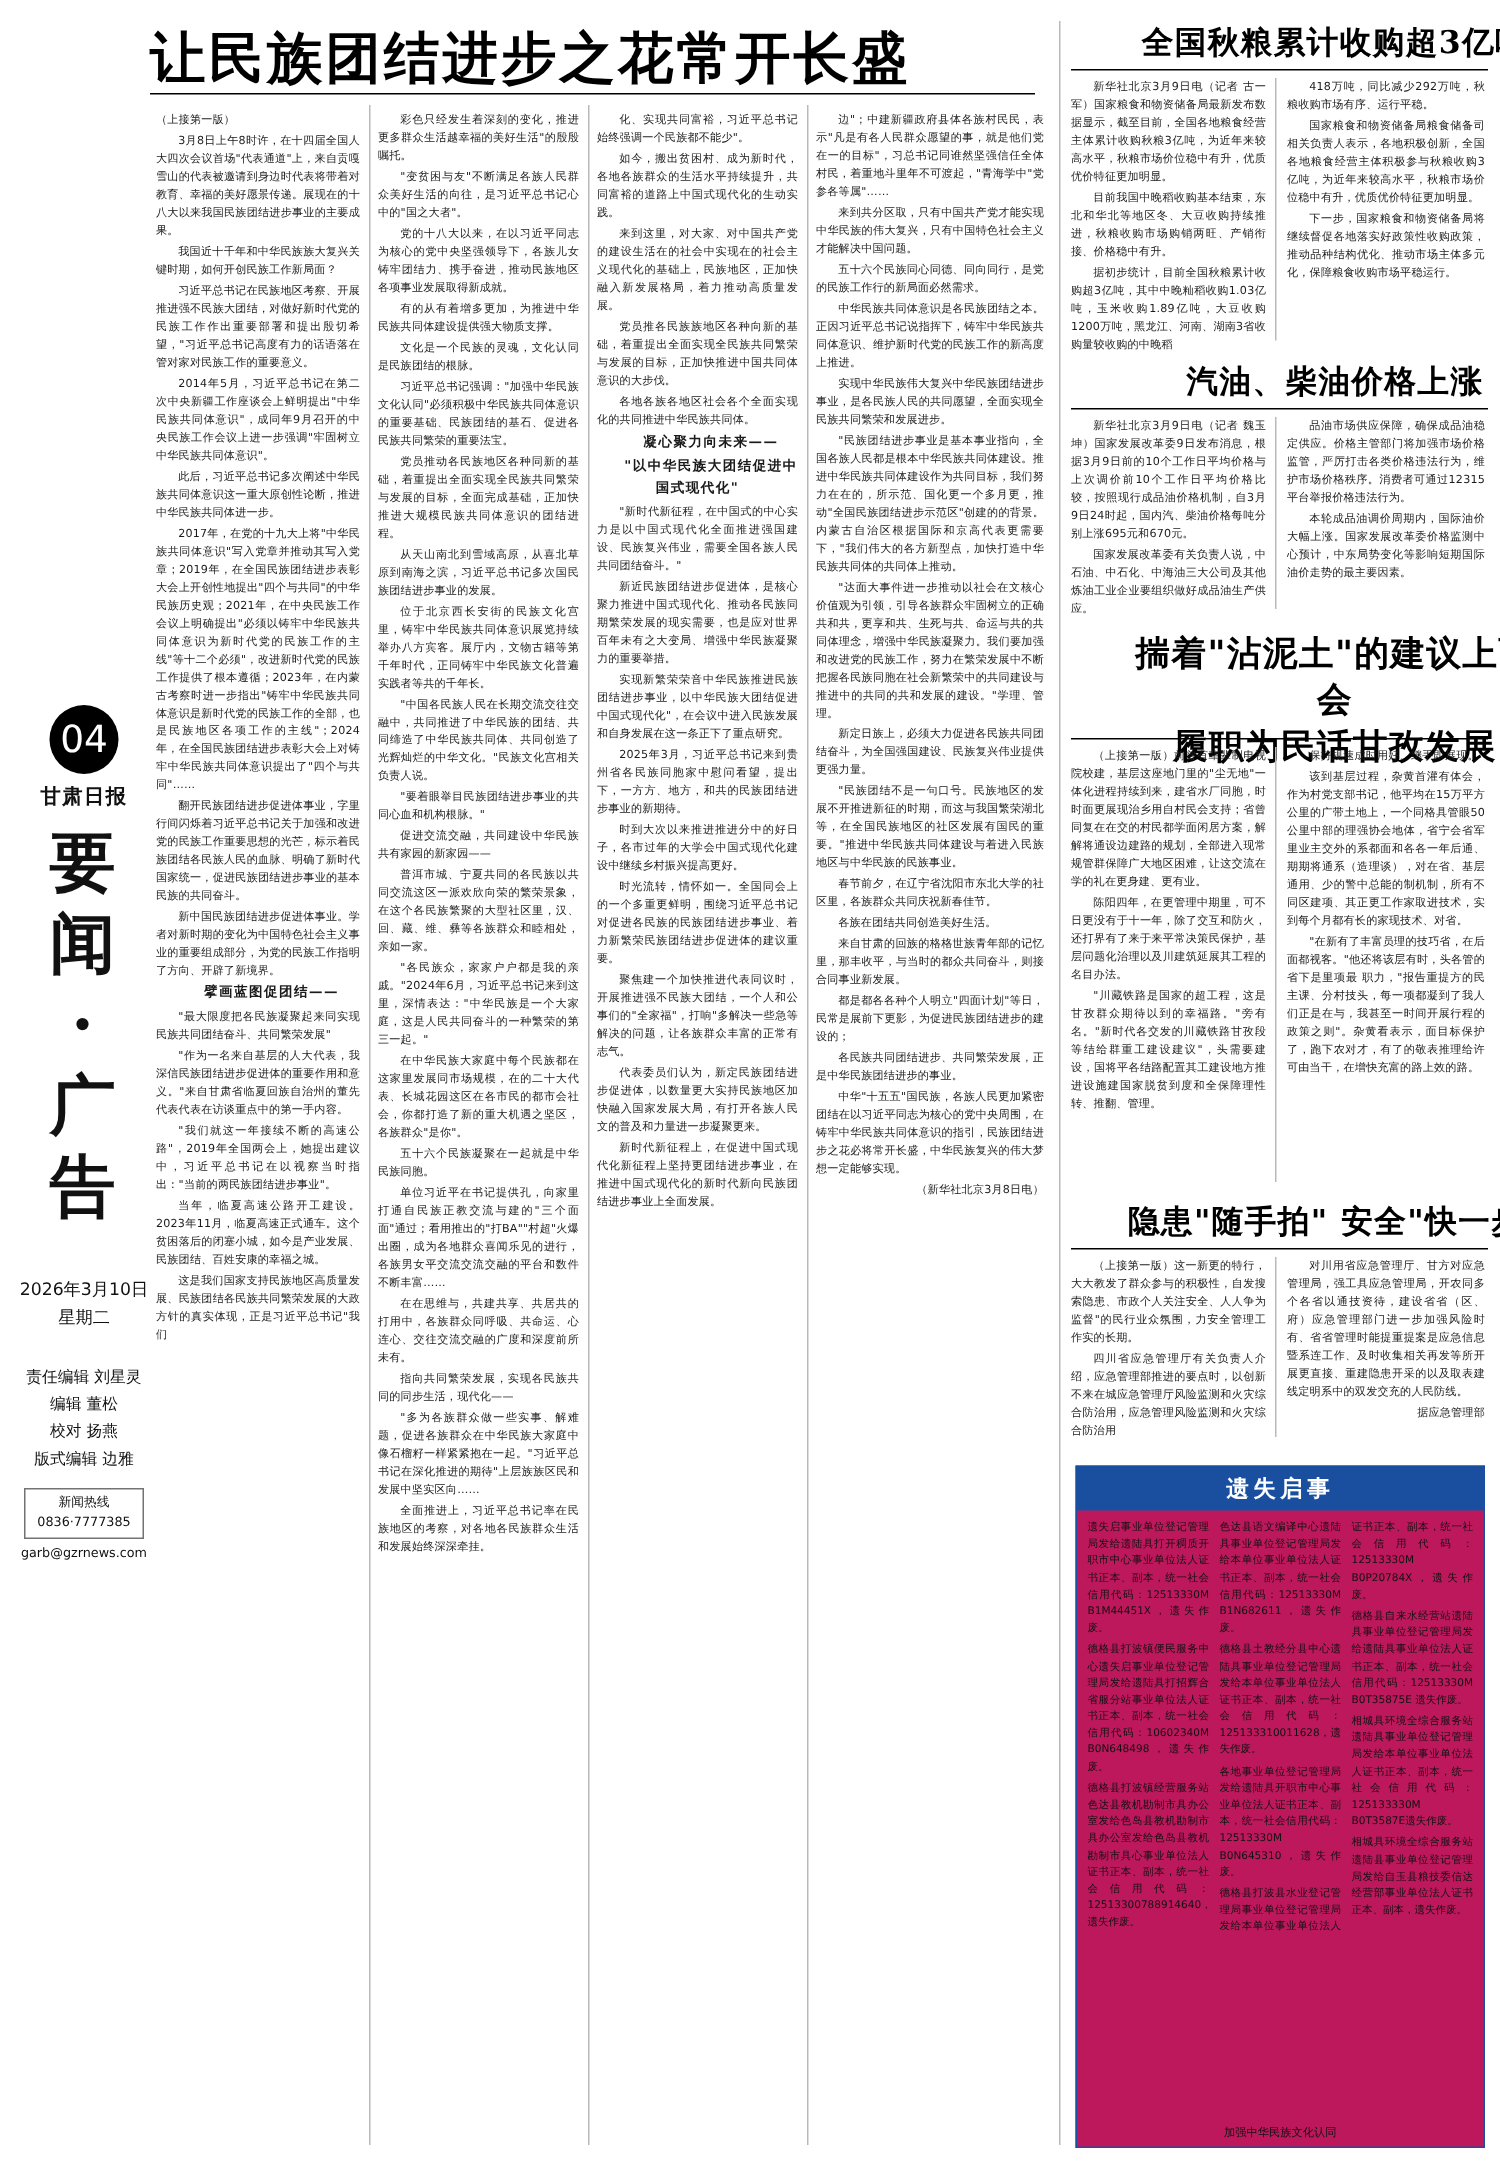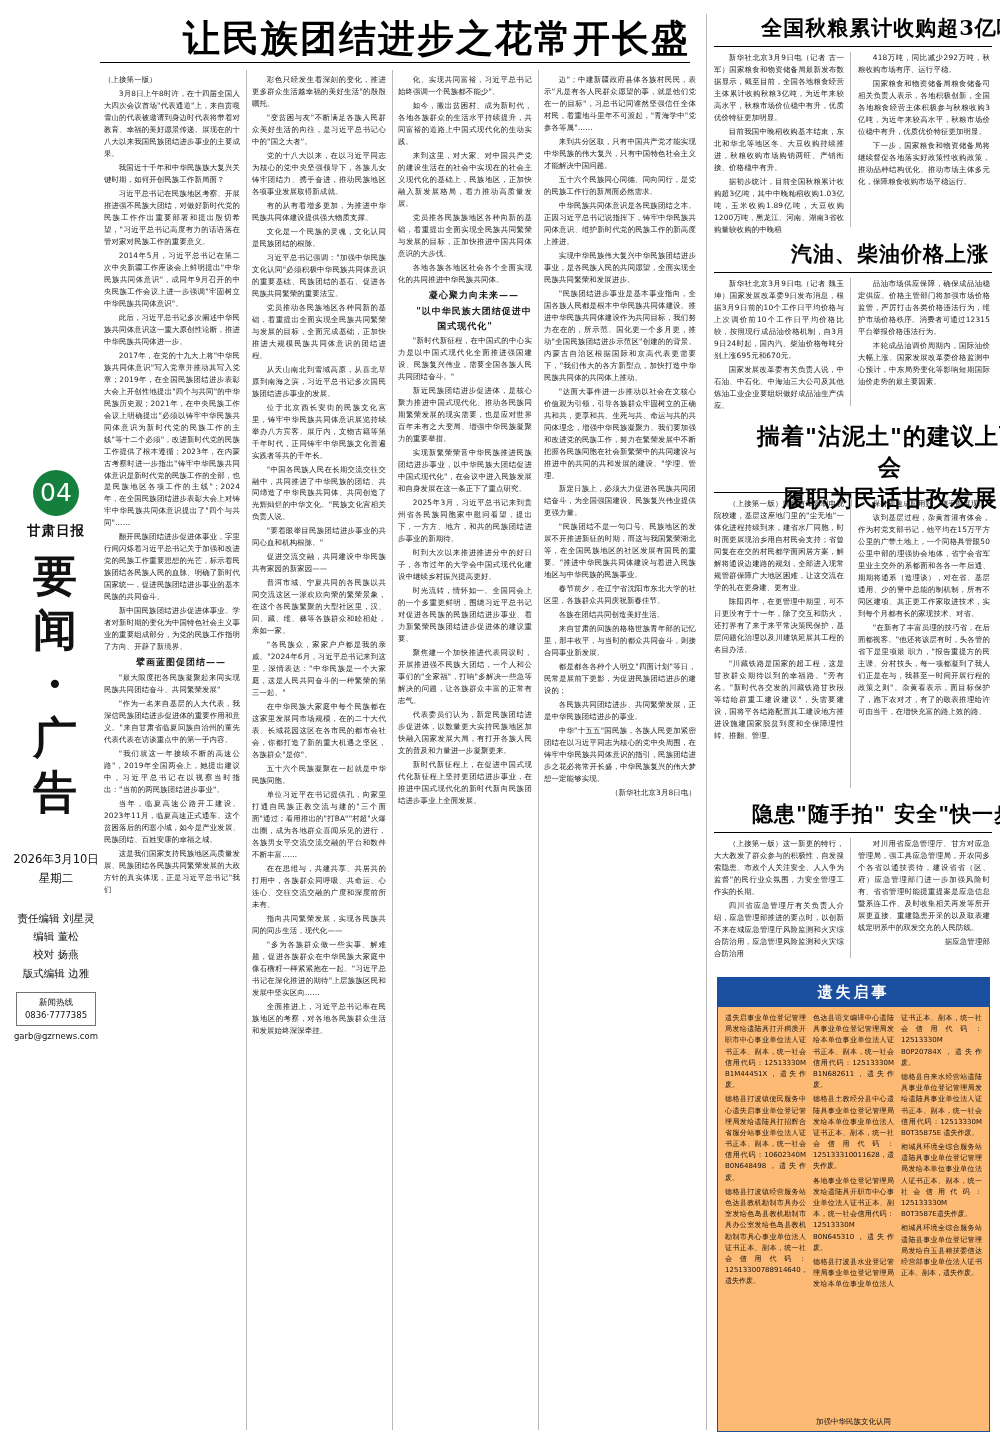--- a/index.html
+++ b/index.html
@@ -11,21 +11,21 @@
     position:relative;
     overflow:hidden;
   }
   .page{position:relative;width:1000px;height:1442px;box-sizing:border-box;padding:8px 10px 10px 10px;}
 
   
   .rail{
     position:absolute;left:10px;top:470px;width:92px;text-align:center;
   }
   .rail .pagenum{
-    width:46px;height:46px;border-radius:50%;background:#15803d;color:#fff;
+    width:46px;height:46px;border-radius:50%;background:#000000;color:#fff;
     font-size:25px;line-height:46px;margin:0 auto 6px auto;font-family:"DejaVu Sans",sans-serif;
     letter-spacing:0;
   }
   .rail .paper-name{
     font-size:13.5px;letter-spacing:1px;color:#111;margin-bottom:10px;font-weight:bold;
   }
   .rail .bigtitle{
     font-size:44px;line-height:1.18;font-weight:bold;color:#111;
     font-family:"DejaVu Serif","Liberation Serif",serif;
     letter-spacing:2px;
@@ -34,21 +34,21 @@
   .rail .date{font-size:11.5px;margin-top:32px;line-height:1.7;color:#111;}
   .rail .staff{font-size:10.5px;margin-top:20px;line-height:1.75;color:#111;}
   .rail .contactbox{
     margin:10px auto 0 auto;width:74px;border:1px solid #737373;font-size:8.5px;line-height:1.5;
     padding:3px 2px;color:#111;
   }
   .rail .contact2{font-size:8.5px;line-height:1.6;margin-top:4px;color:#111;word-break:break-all;}
 
   
   .headline{
-    position:absolute;left:100px;top:14px;width:590px;text-align:right;
+    position:absolute;left:100px;top:14px;width:590px;text-align:left;
     font-family:"DejaVu Serif","Liberation Serif",serif;
     font-weight:bold;font-size:37px;letter-spacing:2px;color:#000;
   }
   .rule-top{
     position:absolute;left:100px;top:62px;width:590px;border-top:1px solid #000;
   }
 
   
   .col{
     position:absolute;
@@ -70,21 +70,21 @@
   
   .art-title{
     font-family:"DejaVu Serif","Liberation Serif",serif;
     font-weight:bold;color:#000;text-align:center;letter-spacing:1px;margin-left:37px;
   }
   .hr-thin{border-top:1px solid #000;}
 
   
   .lost-box{
     position:absolute;left:717px;top:977px;width:273px;height:455px;
-    border:1px solid #1a4fa0;box-sizing:border-box;background:#fdba74;
+    border:1px solid #1a4fa0;box-sizing:border-box;background:#be185d;
   }
   .lost-banner{
     background:#1a4fa0;color:#fff;text-align:center;font-size:15px;font-weight:bold;
     letter-spacing:3px;padding:5px 0;font-family:"DejaVu Serif","Liberation Serif",serif;
   }
   .lost-body{
     padding:6px 7px;font-size:7px;line-height:1.6;color:#111;column-count:3;column-gap:7px;
     text-align:justify;height:408px;box-sizing:border-box;overflow:hidden;
   }
   .lost-body p{margin:0 0 3px 0;text-indent:0;}

